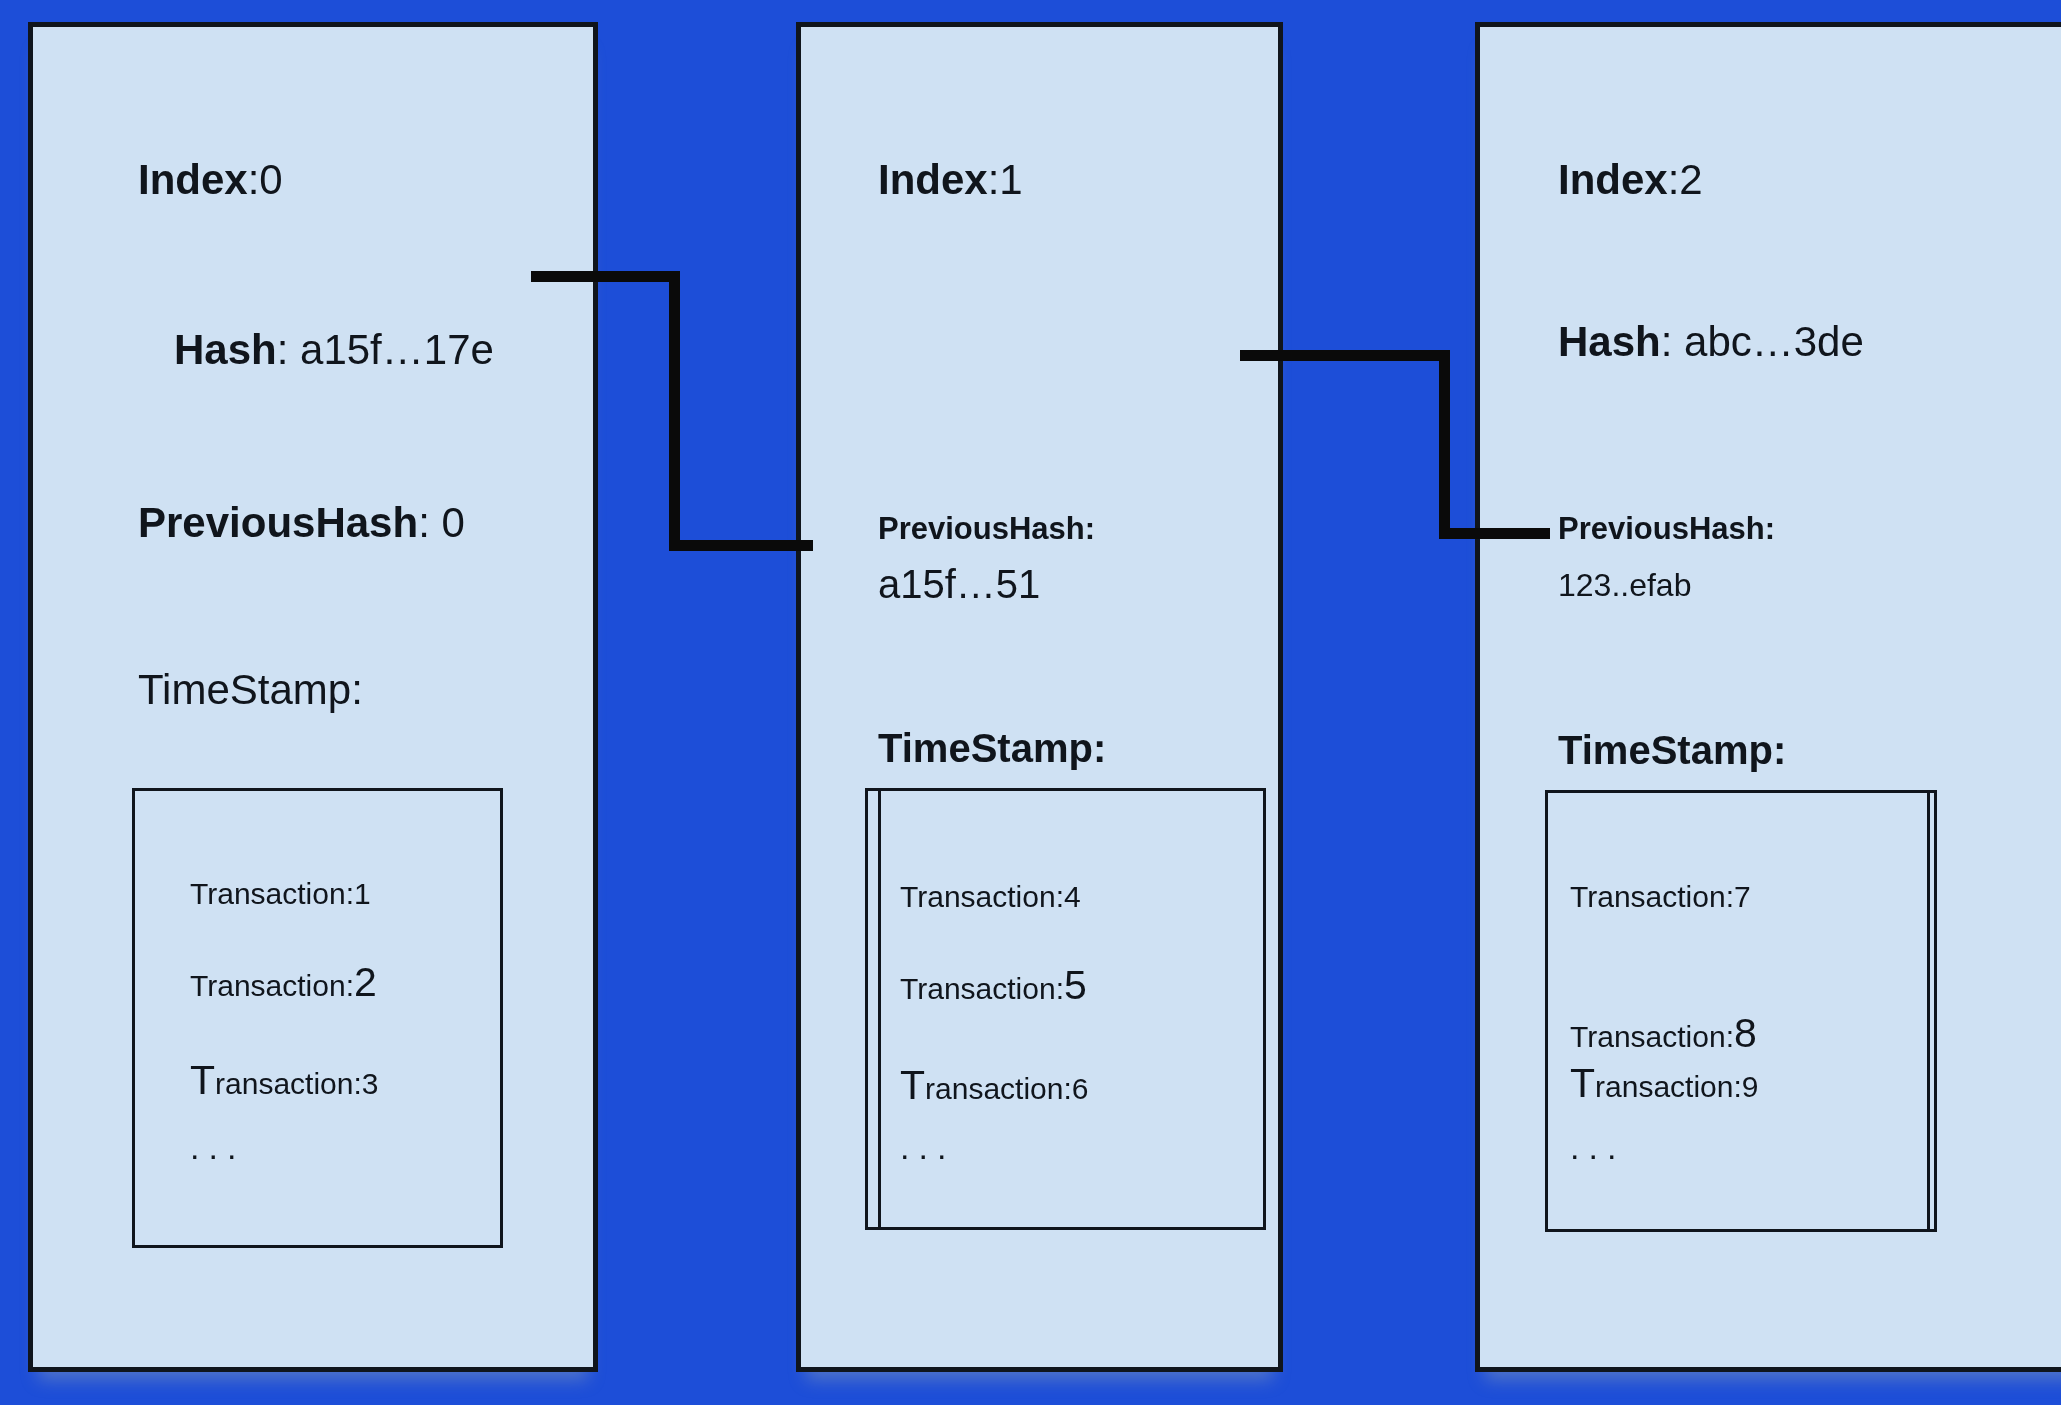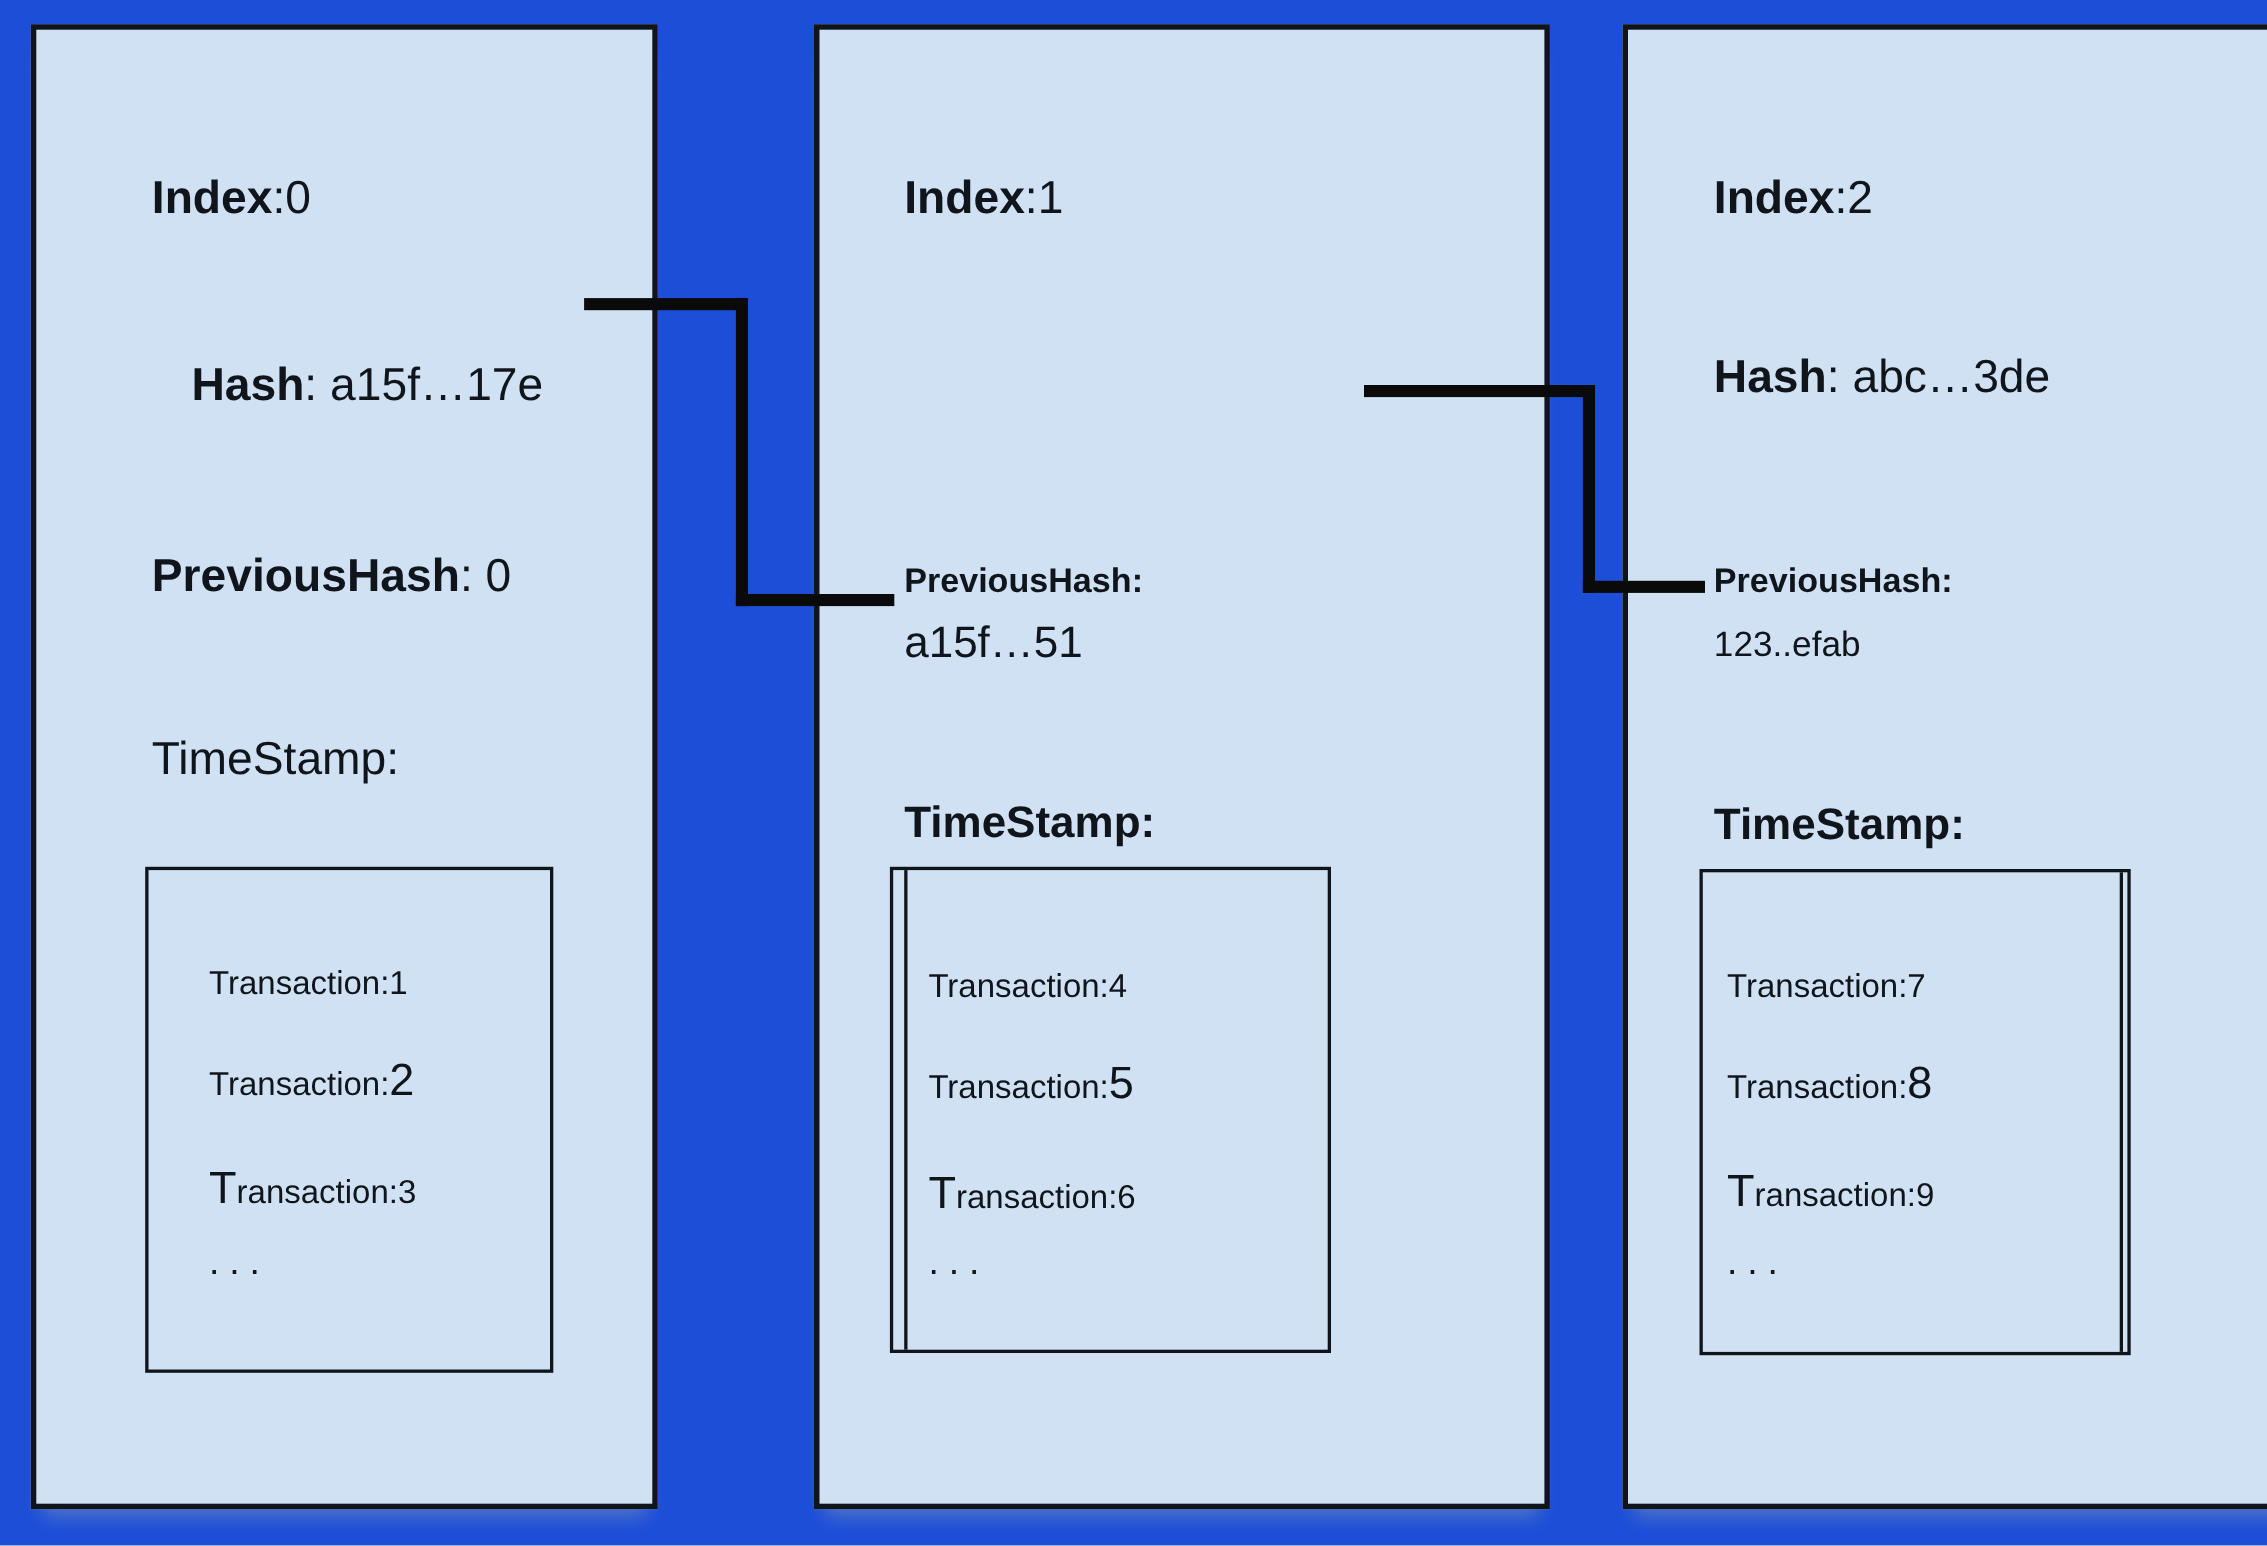--- a/index.html
+++ b/index.html
@@ -6,21 +6,21 @@
   .canvas{
     position:relative;width:2061px;height:1405px;background:#1d4ed8;
     font-family:"Liberation Sans",sans-serif;color:#10151c;overflow:hidden;
   }
   .block{
     position:absolute;top:22px;height:1350px;background:#cfe1f3;
     border:5px solid #10151c;box-sizing:border-box;
     box-shadow:0 18px 16px -10px rgba(140,160,185,0.45);
   }
   .b1{left:28px;width:570px;}
-  .b2{left:740px;width:669px;text-align:center;}
+  .b2{left:796px;width:487px;text-align:center;}
   .b3{left:1475px;width:627px;}
 
   .line{
     position:absolute;white-space:nowrap;line-height:1;
     transform:translateY(-50%);font-size:42px;
   }
   .line b{font-weight:bold;}
 
   
   .b1 .l-index{left:105px;top:153px;}
@@ -59,21 +59,21 @@
   .tx .big{font-size:41px;}
   .more{
     position:absolute;transform:translateY(-50%);font-size:34px;
     letter-spacing:9px;line-height:1;
   }
   .b1 .tx,.b1 .more{left:157px;}
   .b2 .tx,.b2 .more{left:99px;}
   .b3 .tx,.b3 .more{left:90px;}
   .b1 .tx1{top:863px;text-align:right;}  .b1 .tx2{top:955px;}  .b1 .tx3{top:1053px;}  .b1 .more{top:1120px;}
   .b2 .tx1{top:866px;}  .b2 .tx2{top:958px;}  .b2 .tx3{top:1058px;}  .b2 .more{top:1120px;}
-  .b3 .tx1{top:866px;}  .b3 .tx2{top:958px;text-align:right;}  .b3 .tx3{top:1056px;}  .b3 .more{top:1120px;}
+  .b3 .tx1{top:866px;}  .b3 .tx2{top:1006px;text-align:right;}  .b3 .tx3{top:1056px;}  .b3 .more{top:1120px;}
 
   .seg{position:absolute;background:#0a0a0a;}
   .c1h1{left:531px;top:271px;width:149px;height:11px;}
   .c1v {left:669px;top:271px;width:11px;height:280px;}
   .c1h2{left:669px;top:540px;width:144px;height:11px;}
   .c2h1{left:1240px;top:350px;width:210px;height:11px;}
   .c2v {left:1439px;top:350px;width:11px;height:189px;}
   .c2h2{left:1439px;top:528px;width:111px;height:11px;}
 </style>
 </head>

